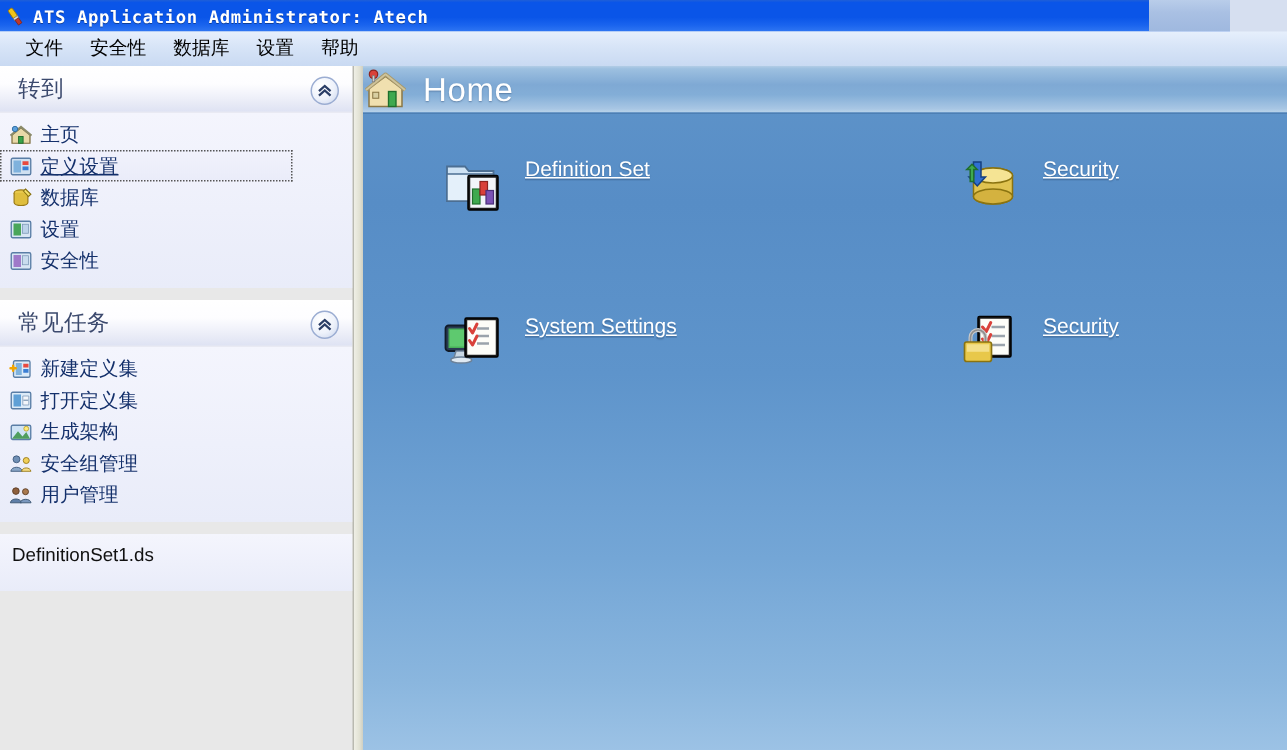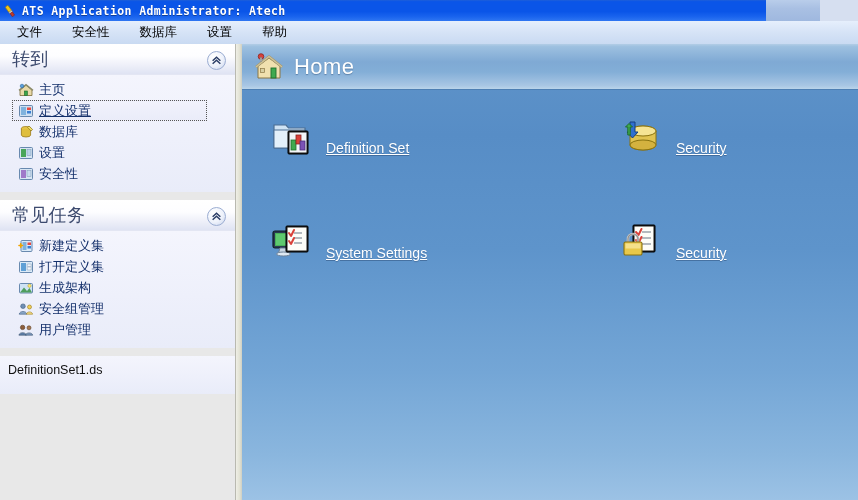--- a/index.html
+++ b/index.html
@@ -43,21 +43,20 @@
     text-shadow: 0 1px 0 rgba(0,0,0,.35);
   }
 
   
   .menubar {
     position: absolute; left: 0; top: 21px; width: 858px; height: 23px;
     background: linear-gradient(to bottom, #e6effc 0%, #d7e4f7 45%, #c9daf2 100%);
     display: flex; align-items: center;
     box-sizing: border-box;
     padding-left: 8px;
-    gap: 12px;
   }
   .menu-item {
     font-size: 12.5px; color: #000;
     padding: 2px 9px;
     white-space: nowrap;
     cursor: default;
   }
 
   
   .sidebar {
@@ -81,34 +80,34 @@
     display: flex; align-items: center;
     box-sizing: border-box;
     padding-left: 12px;
   }
   .panel-title {
     font-size: 13.5px;
     font-weight: bold;
     color: #4a5a80;
     letter-spacing: .3px;
   }
-  .panel-title.cn { font-weight: normal; color: #3c4a6e; font-size: 18px; }
+  .panel-title.cn { font-weight: normal; color: #3c4a6e; font-size: 15px; }
   .collapse-btn {
     position: absolute; right: 9px; top: 7px;
     width: 17px; height: 17px; border-radius: 50%;
     background: radial-gradient(circle at 35% 30%, #ffffff 0%, #eef2fb 55%, #c9d4ec 100%);
     border: 1px solid #9badd2;
     display: flex; align-items: center; justify-content: center;
     cursor: pointer;
   }
   .collapse-btn svg { display: block; }
 
   .panel-body {
     background: linear-gradient(to bottom, #f4f5fd 0%, #eef0fb 55%, #e9ecf9 100%);
-    padding: 4px 0 8px 12px;
+    padding: 4px 0 8px 0;
   }
   .panel-body.recent { padding: 4px 0 14px 0; }
 
   .sb-item {
     position: relative;
     display: flex; align-items: center;
     height: 21px;
     padding-left: 6px;
     box-sizing: border-box;
     cursor: pointer;
@@ -134,43 +133,43 @@
 
   
   .main {
     position: absolute; left: 242px; top: 44px; width: 616px; height: 456px;
     background: linear-gradient(to bottom,
       #6e9fd0 0%, #5e93c9 3%, #578dc6 20%, #5e94cb 45%, #74a6d6 72%, #8ab6de 90%, #9cc2e5 100%);
     overflow: hidden;
   }
   .main-header {
     position: relative;
-    height: 46px;
+    height: 32px;
     background: linear-gradient(to bottom,
        #b2cde6 0%, #9dc0e0 6%, #7fa9d4 40%, #83aed7 62%, #a8c6e4 92%, #bad4ea 100%);
     border-bottom: 1px solid #4d7fb4;
     display: flex; align-items: center;
     box-sizing: border-box;
-    padding-left: 12px;
   }
   .main-header .hdr-icon { width: 30px; height: 28px; margin-right: 10px; position: relative; }
   .main-header .hdr-title {
     font-size: 22px; color: #ffffff; letter-spacing: .4px;
     text-shadow: 0 1px 1px rgba(40,70,110,.45);
   }
 
   .tiles {
     position: relative;
     padding: 28px 0 0 0;
   }
   .tile-row { display: flex; }
   .tile {
-    display: flex; align-items: flex-end;
+    display: flex; align-items: flex-start;
     box-sizing: border-box;
     cursor: pointer;
+    margin-left: 24px;
   }
   .tile.left  { width: 380px; padding-left: 30px; }
   .tile.right { width: 236px; padding-left: 0px; }
   .tile .tile-icon { width: 40px; height: 38px; margin-right: 14px; flex: 0 0 auto; position: relative; }
   .tile .tile-label {
     font-size: 14px; color: #ffffff;
     text-decoration: underline;
     white-space: nowrap;
     text-shadow: 0 1px 1px rgba(30,60,100,.4);
   }

